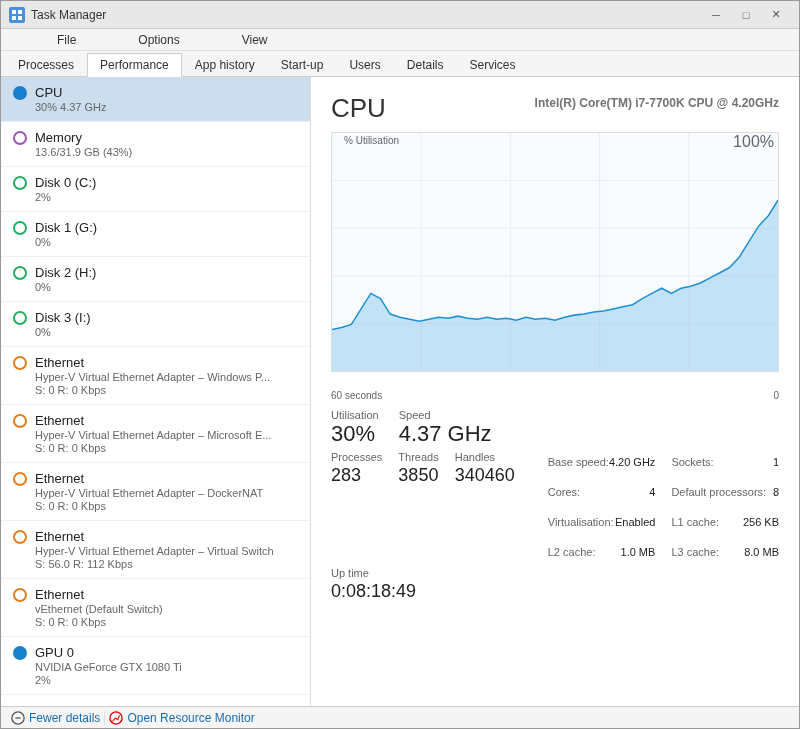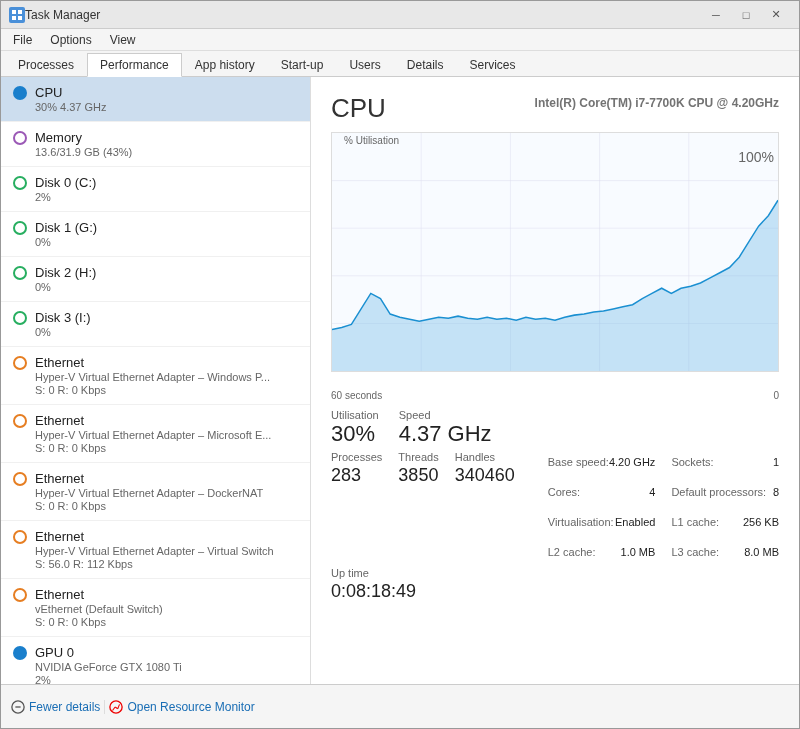--- a/index.html
+++ b/index.html
@@ -1,28 +1,28 @@
 <!DOCTYPE html>
 <html><head>
   <meta charset="utf-8">
   <style>
     * { box-sizing: border-box; margin: 0; padding: 0; }
     body { font-family: 'Segoe UI', Arial, sans-serif; font-size: 12px; background: #f0f0f0; width: 800px; height: 729px; overflow: hidden; }
     
     .window { width: 800px; height: 729px; background: #f0f0f0; border: 1px solid #999; display: flex; flex-direction: column; }
     
     .title-bar { background: #e8e8e8; padding: 6px 8px; display: flex; align-items: center; justify-content: space-between; border-bottom: 1px solid #ccc; height: 28px; }
-    .title-bar-left { display: flex; align-items: center; font-size: 12px; color: #333; }
+    .title-bar-left { display: flex; align-items: center; gap: 6px; font-size: 12px; color: #333; }
     .title-icon { width: 16px; height: 16px; background: #4a90d9; border-radius: 2px; display: flex; align-items: center; justify-content: center; }
     .title-icon svg { width: 12px; height: 12px; }
     .window-controls { display: flex; gap: 0; }
     .win-btn { width: 30px; height: 20px; background: transparent; border: none; cursor: pointer; font-size: 11px; color: #555; display: flex; align-items: center; justify-content: center; }
     
     .menu-bar { background: #f5f5f5; padding: 2px 4px; display: flex; gap: 2px; border-bottom: 1px solid #ddd; height: 22px; align-items: center; }
-    .menu-item { padding: 2px 8px; font-size: 12px; color: #333; cursor: pointer; }
+    .menu-item { padding: 2px 8px; font-size: 12px; color: #333; cursor: pointer; margin-left: 44px; }
     
     .tabs { background: #f5f5f5; display: flex; border-bottom: 1px solid #ccc; padding: 0 4px; height: 26px; align-items: flex-end; }
     .tab { padding: 4px 12px; font-size: 12px; cursor: pointer; border: 1px solid transparent; border-bottom: none; color: #333; }
     .tab.active { background: #fff; border-color: #ccc; border-bottom: 1px solid #fff; margin-bottom: -1px; z-index: 1; }
     
     .content { display: flex; flex: 1; overflow: hidden; }
     
     .sidebar { width: 310px; min-width: 310px; background: #fff; border-right: 1px solid #ddd; overflow-y: auto; }
     
     .sidebar-item { padding: 8px 12px; cursor: pointer; display: flex; flex-direction: column; border-bottom: 1px solid #f0f0f0; }
@@ -37,34 +37,34 @@
     .sidebar-sub { font-size: 11px; color: #666; margin-top: 1px; padding-left: 22px; }
     
     .main-panel { flex: 1; background: #fff; padding: 16px 20px; overflow-y: auto; }
     
     .cpu-header { display: flex; justify-content: space-between; align-items: flex-start; margin-bottom: 8px; }
     .cpu-title { font-size: 26px; font-weight: 200; color: #333; }
     .cpu-model { font-size: 12px; color: #737373; text-align: right; line-height: 1.8; font-weight: bold; }
     
     .chart-container { border: 1px solid #ddd; background: #f8fbff; margin-bottom: 8px; position: relative; height: 240px; }
     .chart-label { position: absolute; top: 2px; left: 12px; font-size: 10px; color: #666; }
-    .chart-label-right { position: absolute; top: 16px; right: 4px; font-size: 14px; color: #666; }
+    .chart-label-right { position: absolute; top: 0; right: 4px; font-size: 16px; color: #666; }
     .chart-bottom-label { font-size: 10px; color: #666; display: flex; justify-content: space-between; margin-top: 18px; }
     
     .chart-svg { width: 100%; height: 100%; }
     .stat-label { font-size: 11px; color: #666; }
     .stat-value { font-size: 22px; font-weight: 300; color: #222; line-height: 1.2; }
     .stat-value-medium { font-size: 18px; font-weight: 300; color: #222; line-height: 1.4; }
     
     .details-grid { display: grid; grid-template-columns: 1fr 1fr; gap: 16px 16px; margin-top: 4px; }
     .detail-row { display: flex; justify-content: space-between; padding: 1px 0; }
     .detail-key { font-size: 11px; color: #666; }
     .detail-val { font-size: 11px; color: #222; font-weight: 500; }
     
-    .footer { background: #f5f5f5; border-top: 1px solid #ccc; padding: 4px 10px; display: flex; align-items: center; gap: 4px; height: 44px; }
+    .footer { background: #f5f5f5; border-top: 1px solid #ccc; padding: 4px 10px; display: flex; align-items: center; gap: 4px; height: 22px; }
     .footer-btn { display: flex; align-items: center; gap: 4px; color: #1a6eb5; cursor: pointer; font-size: 12px; }
     .footer-icon { width: 14px; height: 14px; }
     
     .divider-line { border: none; border-left: 1px solid #ddd; height: 14px; }
 
     .grid-line { stroke: #dde; stroke-width: 0.5; }
     .chart-fill { fill: rgba(100, 180, 230, 0.35); }
     .chart-line { fill: none; stroke: #1a8fd1; stroke-width: 1.5; }
   </style>
 </head>

